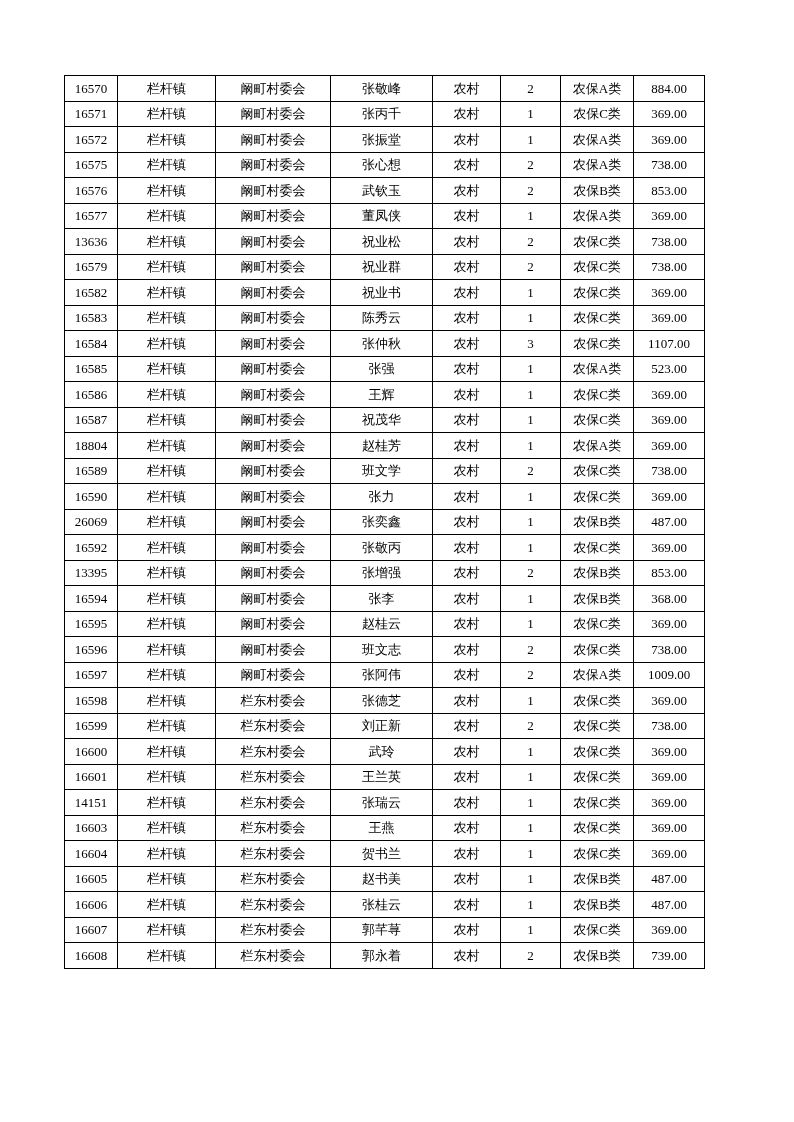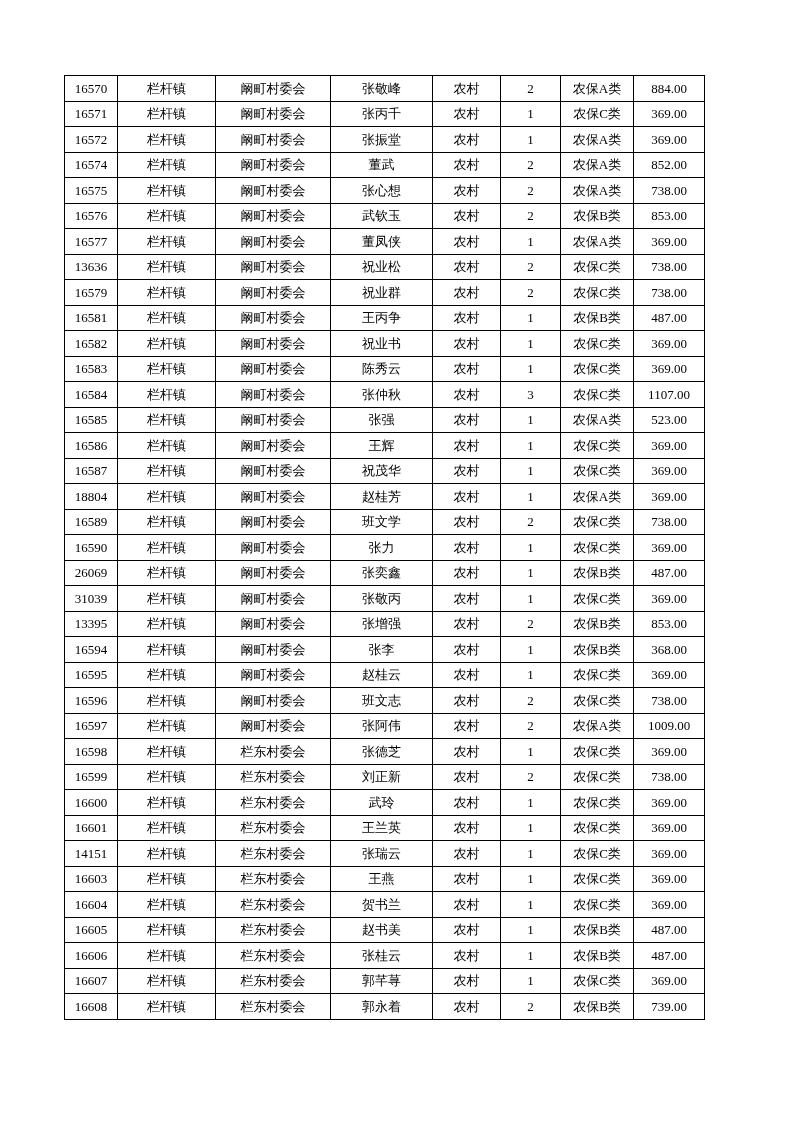--- a/index.html
+++ b/index.html
@@ -80,30 +80,20 @@
           <td>16572</td>
           <td>栏杆镇</td>
           <td>阚町村委会</td>
           <td>张振堂</td>
           <td>农村</td>
           <td>1</td>
           <td>农保A类</td>
           <td>369.00</td>
         </tr>
         <tr>
-          <td>16574</td>
-          <td>栏杆镇</td>
-          <td>阚町村委会</td>
-          <td>董武</td>
-          <td>农村</td>
-          <td>2</td>
-          <td>农保A类</td>
-          <td>852.00</td>
-        </tr>
-        <tr>
           <td>16575</td>
           <td>栏杆镇</td>
           <td>阚町村委会</td>
           <td>张心想</td>
           <td>农村</td>
           <td>2</td>
           <td>农保A类</td>
           <td>738.00</td>
         </tr>
         <tr>
@@ -140,131 +130,121 @@
           <td>16579</td>
           <td>栏杆镇</td>
           <td>阚町村委会</td>
           <td>祝业群</td>
           <td>农村</td>
           <td>2</td>
           <td>农保C类</td>
           <td>738.00</td>
         </tr>
         <tr>
-          <td>16581</td>
-          <td>栏杆镇</td>
-          <td>阚町村委会</td>
-          <td>王丙争</td>
+          <td>16582</td>
+          <td>栏杆镇</td>
+          <td>阚町村委会</td>
+          <td>祝业书</td>
+          <td>农村</td>
+          <td>1</td>
+          <td>农保C类</td>
+          <td>369.00</td>
+        </tr>
+        <tr>
+          <td>16583</td>
+          <td>栏杆镇</td>
+          <td>阚町村委会</td>
+          <td>陈秀云</td>
+          <td>农村</td>
+          <td>1</td>
+          <td>农保C类</td>
+          <td>369.00</td>
+        </tr>
+        <tr>
+          <td>16584</td>
+          <td>栏杆镇</td>
+          <td>阚町村委会</td>
+          <td>张仲秋</td>
+          <td>农村</td>
+          <td>3</td>
+          <td>农保C类</td>
+          <td>1107.00</td>
+        </tr>
+        <tr>
+          <td>16585</td>
+          <td>栏杆镇</td>
+          <td>阚町村委会</td>
+          <td>张强</td>
+          <td>农村</td>
+          <td>1</td>
+          <td>农保A类</td>
+          <td>523.00</td>
+        </tr>
+        <tr>
+          <td>16586</td>
+          <td>栏杆镇</td>
+          <td>阚町村委会</td>
+          <td>王辉</td>
+          <td>农村</td>
+          <td>1</td>
+          <td>农保C类</td>
+          <td>369.00</td>
+        </tr>
+        <tr>
+          <td>16587</td>
+          <td>栏杆镇</td>
+          <td>阚町村委会</td>
+          <td>祝茂华</td>
+          <td>农村</td>
+          <td>1</td>
+          <td>农保C类</td>
+          <td>369.00</td>
+        </tr>
+        <tr>
+          <td>18804</td>
+          <td>栏杆镇</td>
+          <td>阚町村委会</td>
+          <td>赵桂芳</td>
+          <td>农村</td>
+          <td>1</td>
+          <td>农保A类</td>
+          <td>369.00</td>
+        </tr>
+        <tr>
+          <td>16589</td>
+          <td>栏杆镇</td>
+          <td>阚町村委会</td>
+          <td>班文学</td>
+          <td>农村</td>
+          <td>2</td>
+          <td>农保C类</td>
+          <td>738.00</td>
+        </tr>
+        <tr>
+          <td>16590</td>
+          <td>栏杆镇</td>
+          <td>阚町村委会</td>
+          <td>张力</td>
+          <td>农村</td>
+          <td>1</td>
+          <td>农保C类</td>
+          <td>369.00</td>
+        </tr>
+        <tr>
+          <td>26069</td>
+          <td>栏杆镇</td>
+          <td>阚町村委会</td>
+          <td>张奕鑫</td>
           <td>农村</td>
           <td>1</td>
           <td>农保B类</td>
           <td>487.00</td>
         </tr>
         <tr>
-          <td>16582</td>
-          <td>栏杆镇</td>
-          <td>阚町村委会</td>
-          <td>祝业书</td>
-          <td>农村</td>
-          <td>1</td>
-          <td>农保C类</td>
-          <td>369.00</td>
-        </tr>
-        <tr>
-          <td>16583</td>
-          <td>栏杆镇</td>
-          <td>阚町村委会</td>
-          <td>陈秀云</td>
-          <td>农村</td>
-          <td>1</td>
-          <td>农保C类</td>
-          <td>369.00</td>
-        </tr>
-        <tr>
-          <td>16584</td>
-          <td>栏杆镇</td>
-          <td>阚町村委会</td>
-          <td>张仲秋</td>
-          <td>农村</td>
-          <td>3</td>
-          <td>农保C类</td>
-          <td>1107.00</td>
-        </tr>
-        <tr>
-          <td>16585</td>
-          <td>栏杆镇</td>
-          <td>阚町村委会</td>
-          <td>张强</td>
-          <td>农村</td>
-          <td>1</td>
-          <td>农保A类</td>
-          <td>523.00</td>
-        </tr>
-        <tr>
-          <td>16586</td>
-          <td>栏杆镇</td>
-          <td>阚町村委会</td>
-          <td>王辉</td>
-          <td>农村</td>
-          <td>1</td>
-          <td>农保C类</td>
-          <td>369.00</td>
-        </tr>
-        <tr>
-          <td>16587</td>
-          <td>栏杆镇</td>
-          <td>阚町村委会</td>
-          <td>祝茂华</td>
-          <td>农村</td>
-          <td>1</td>
-          <td>农保C类</td>
-          <td>369.00</td>
-        </tr>
-        <tr>
-          <td>18804</td>
-          <td>栏杆镇</td>
-          <td>阚町村委会</td>
-          <td>赵桂芳</td>
-          <td>农村</td>
-          <td>1</td>
-          <td>农保A类</td>
-          <td>369.00</td>
-        </tr>
-        <tr>
-          <td>16589</td>
-          <td>栏杆镇</td>
-          <td>阚町村委会</td>
-          <td>班文学</td>
-          <td>农村</td>
-          <td>2</td>
-          <td>农保C类</td>
-          <td>738.00</td>
-        </tr>
-        <tr>
-          <td>16590</td>
-          <td>栏杆镇</td>
-          <td>阚町村委会</td>
-          <td>张力</td>
-          <td>农村</td>
-          <td>1</td>
-          <td>农保C类</td>
-          <td>369.00</td>
-        </tr>
-        <tr>
-          <td>26069</td>
-          <td>栏杆镇</td>
-          <td>阚町村委会</td>
-          <td>张奕鑫</td>
-          <td>农村</td>
-          <td>1</td>
-          <td>农保B类</td>
-          <td>487.00</td>
-        </tr>
-        <tr>
-          <td>31039</td>
+          <td>16592</td>
           <td>栏杆镇</td>
           <td>阚町村委会</td>
           <td>张敬丙</td>
           <td>农村</td>
           <td>1</td>
           <td>农保C类</td>
           <td>369.00</td>
         </tr>
         <tr>
           <td>13395</td>

